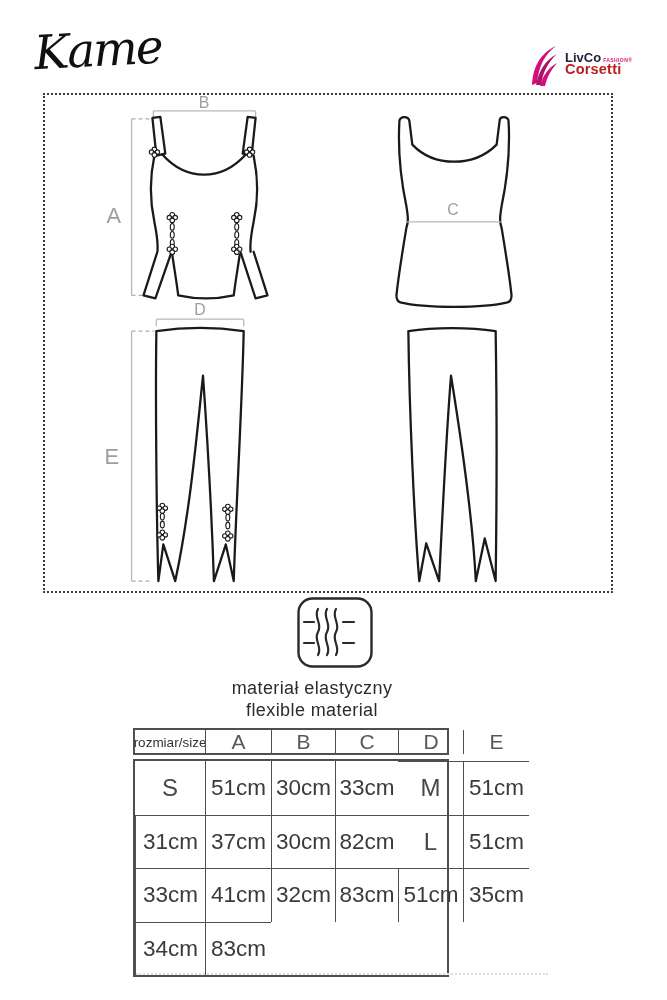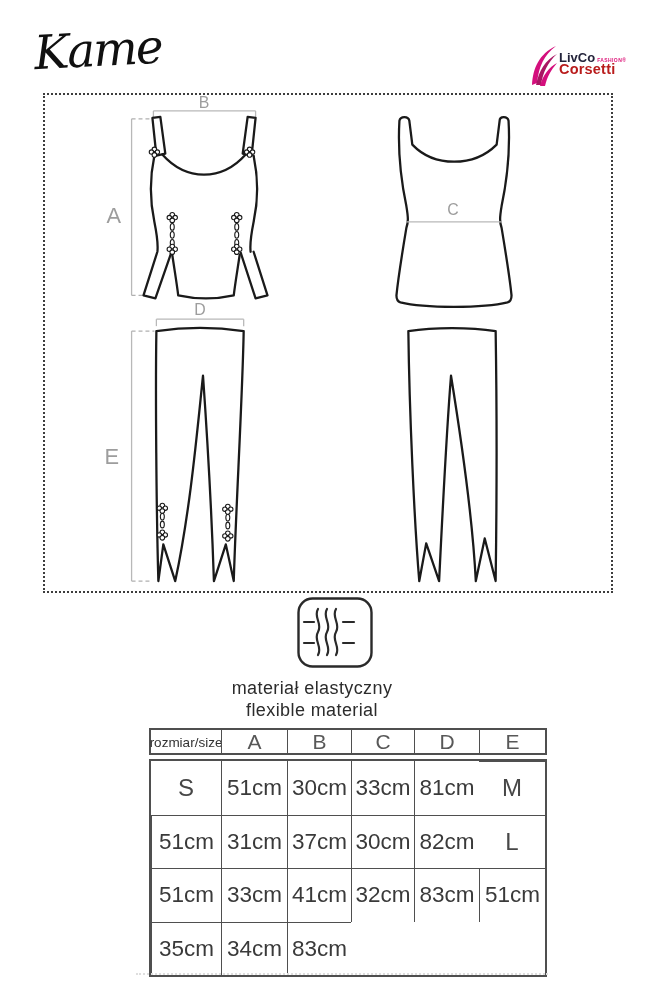--- a/index.html
+++ b/index.html
@@ -8,21 +8,21 @@
     font-family:"Liberation Sans", sans-serif;overflow:hidden;
   }
   
   .kame{
     position:absolute;left:34px;top:22px;
     font-family:"DejaVu Serif", serif;font-style:italic;
     font-size:47px;color:#101010;letter-spacing:-2px;
     transform:rotate(-3deg);
   }
   .brand{position:absolute;left:531px;top:42px;display:flex;align-items:flex-start;}
-  .brand-text{margin-left:1px;padding-top:9px;line-height:1;}
+  .brand-text{margin-left:7px;padding-top:9px;line-height:1;}
   .brand-line1{display:flex;align-items:baseline;}
   .brand-livco{font-size:13px;font-weight:700;color:#23233a;letter-spacing:0;}
   .brand-fashion{font-size:5px;font-weight:700;color:#dd1779;margin-left:2px;letter-spacing:.4px;}
   .brand-corsetti{font-size:14.5px;font-weight:800;color:#b91c1c;margin-top:-2px;letter-spacing:.2px;}
   
   .frame{
     position:absolute;left:43px;top:93px;width:566px;height:496px;
     border:2px dotted #3d3d3d;
   }
   .frame svg{position:absolute;left:0;top:0;}
@@ -32,21 +32,21 @@
   .measure-dash{stroke:#b0b0b0;stroke-width:1.2;fill:none;stroke-dasharray:4 3;}
   .measure-label{fill:#9d9d9d;font-family:"Liberation Sans",sans-serif;}
   .flower{stroke:#1a1a1a;stroke-width:1.1;fill:#ffffff;}
   
   .material-icon{position:absolute;left:296px;top:596px;}
   .material-caption{
     position:absolute;left:0;top:677px;width:624px;text-align:center;
     font-size:18px;line-height:22px;color:#2c2c2c;letter-spacing:.4px;
   }
   
-  .size-table{position:absolute;left:149px;top:728px;width:398px;}
+  .size-table{position:absolute;left:133px;top:728px;width:316px;}
   .tgrid{
     display:grid;grid-template-columns:70px 66px 64px 63px 65px 66px;
     box-sizing:border-box;border:2px solid #4f4f4f;background:#fff;
   }
   .thead{height:27px;}
   .tbody{margin-top:4px;grid-auto-rows:53.5px;}
   .cell{
     display:flex;align-items:center;justify-content:center;
     border-left:1px solid #4f4f4f;box-sizing:border-box;
   }
@@ -197,21 +197,20 @@
     <div class="cell col-letter">C</div>
     <div class="cell col-letter">D</div>
     <div class="cell col-letter">E</div>
   </div>
   <div class="tgrid tbody">
 
     <div class="cell first toprow size-letter">S</div>
     <div class="cell toprow value">51cm</div>
     <div class="cell toprow value">30cm</div>
     <div class="cell toprow value">33cm</div>
-    <div class="cell toprow value">81cm</div>
 
     <div class="cell first size-letter">M</div>
     <div class="cell value">51cm</div>
     <div class="cell value">31cm</div>
     <div class="cell value">37cm</div>
     <div class="cell value">30cm</div>
     <div class="cell value">82cm</div>
 
     <div class="cell first size-letter">L</div>
     <div class="cell value">51cm</div>

